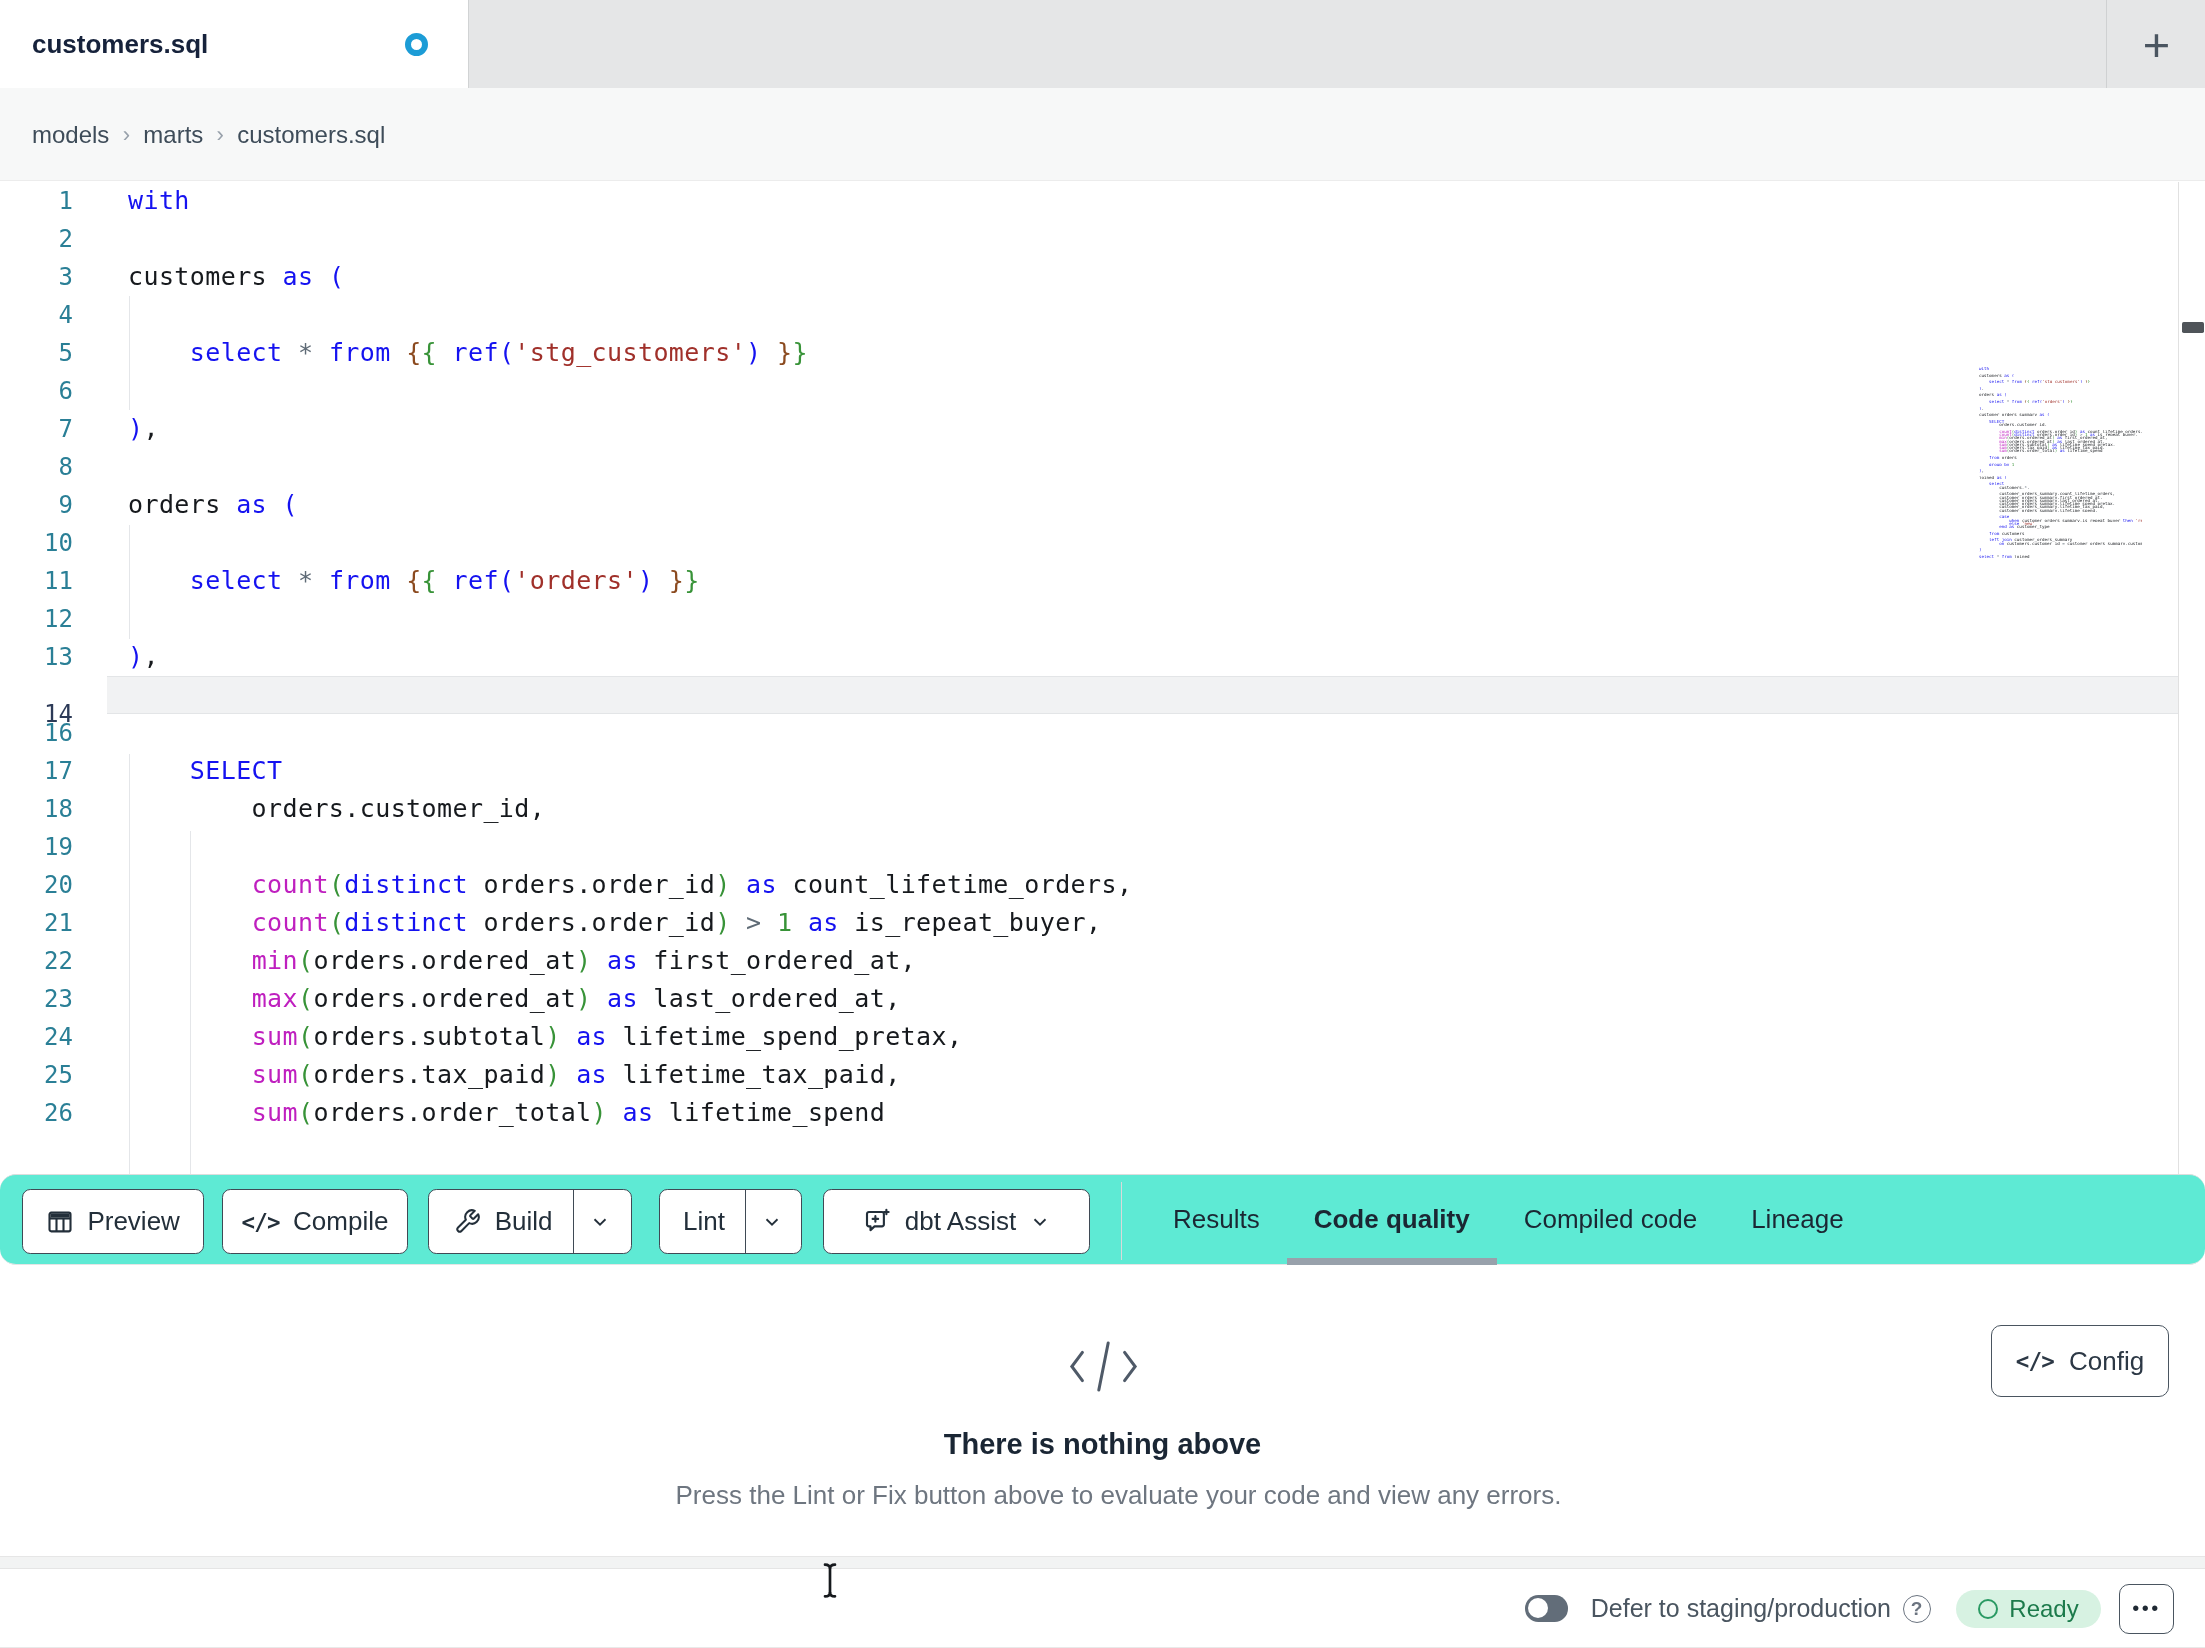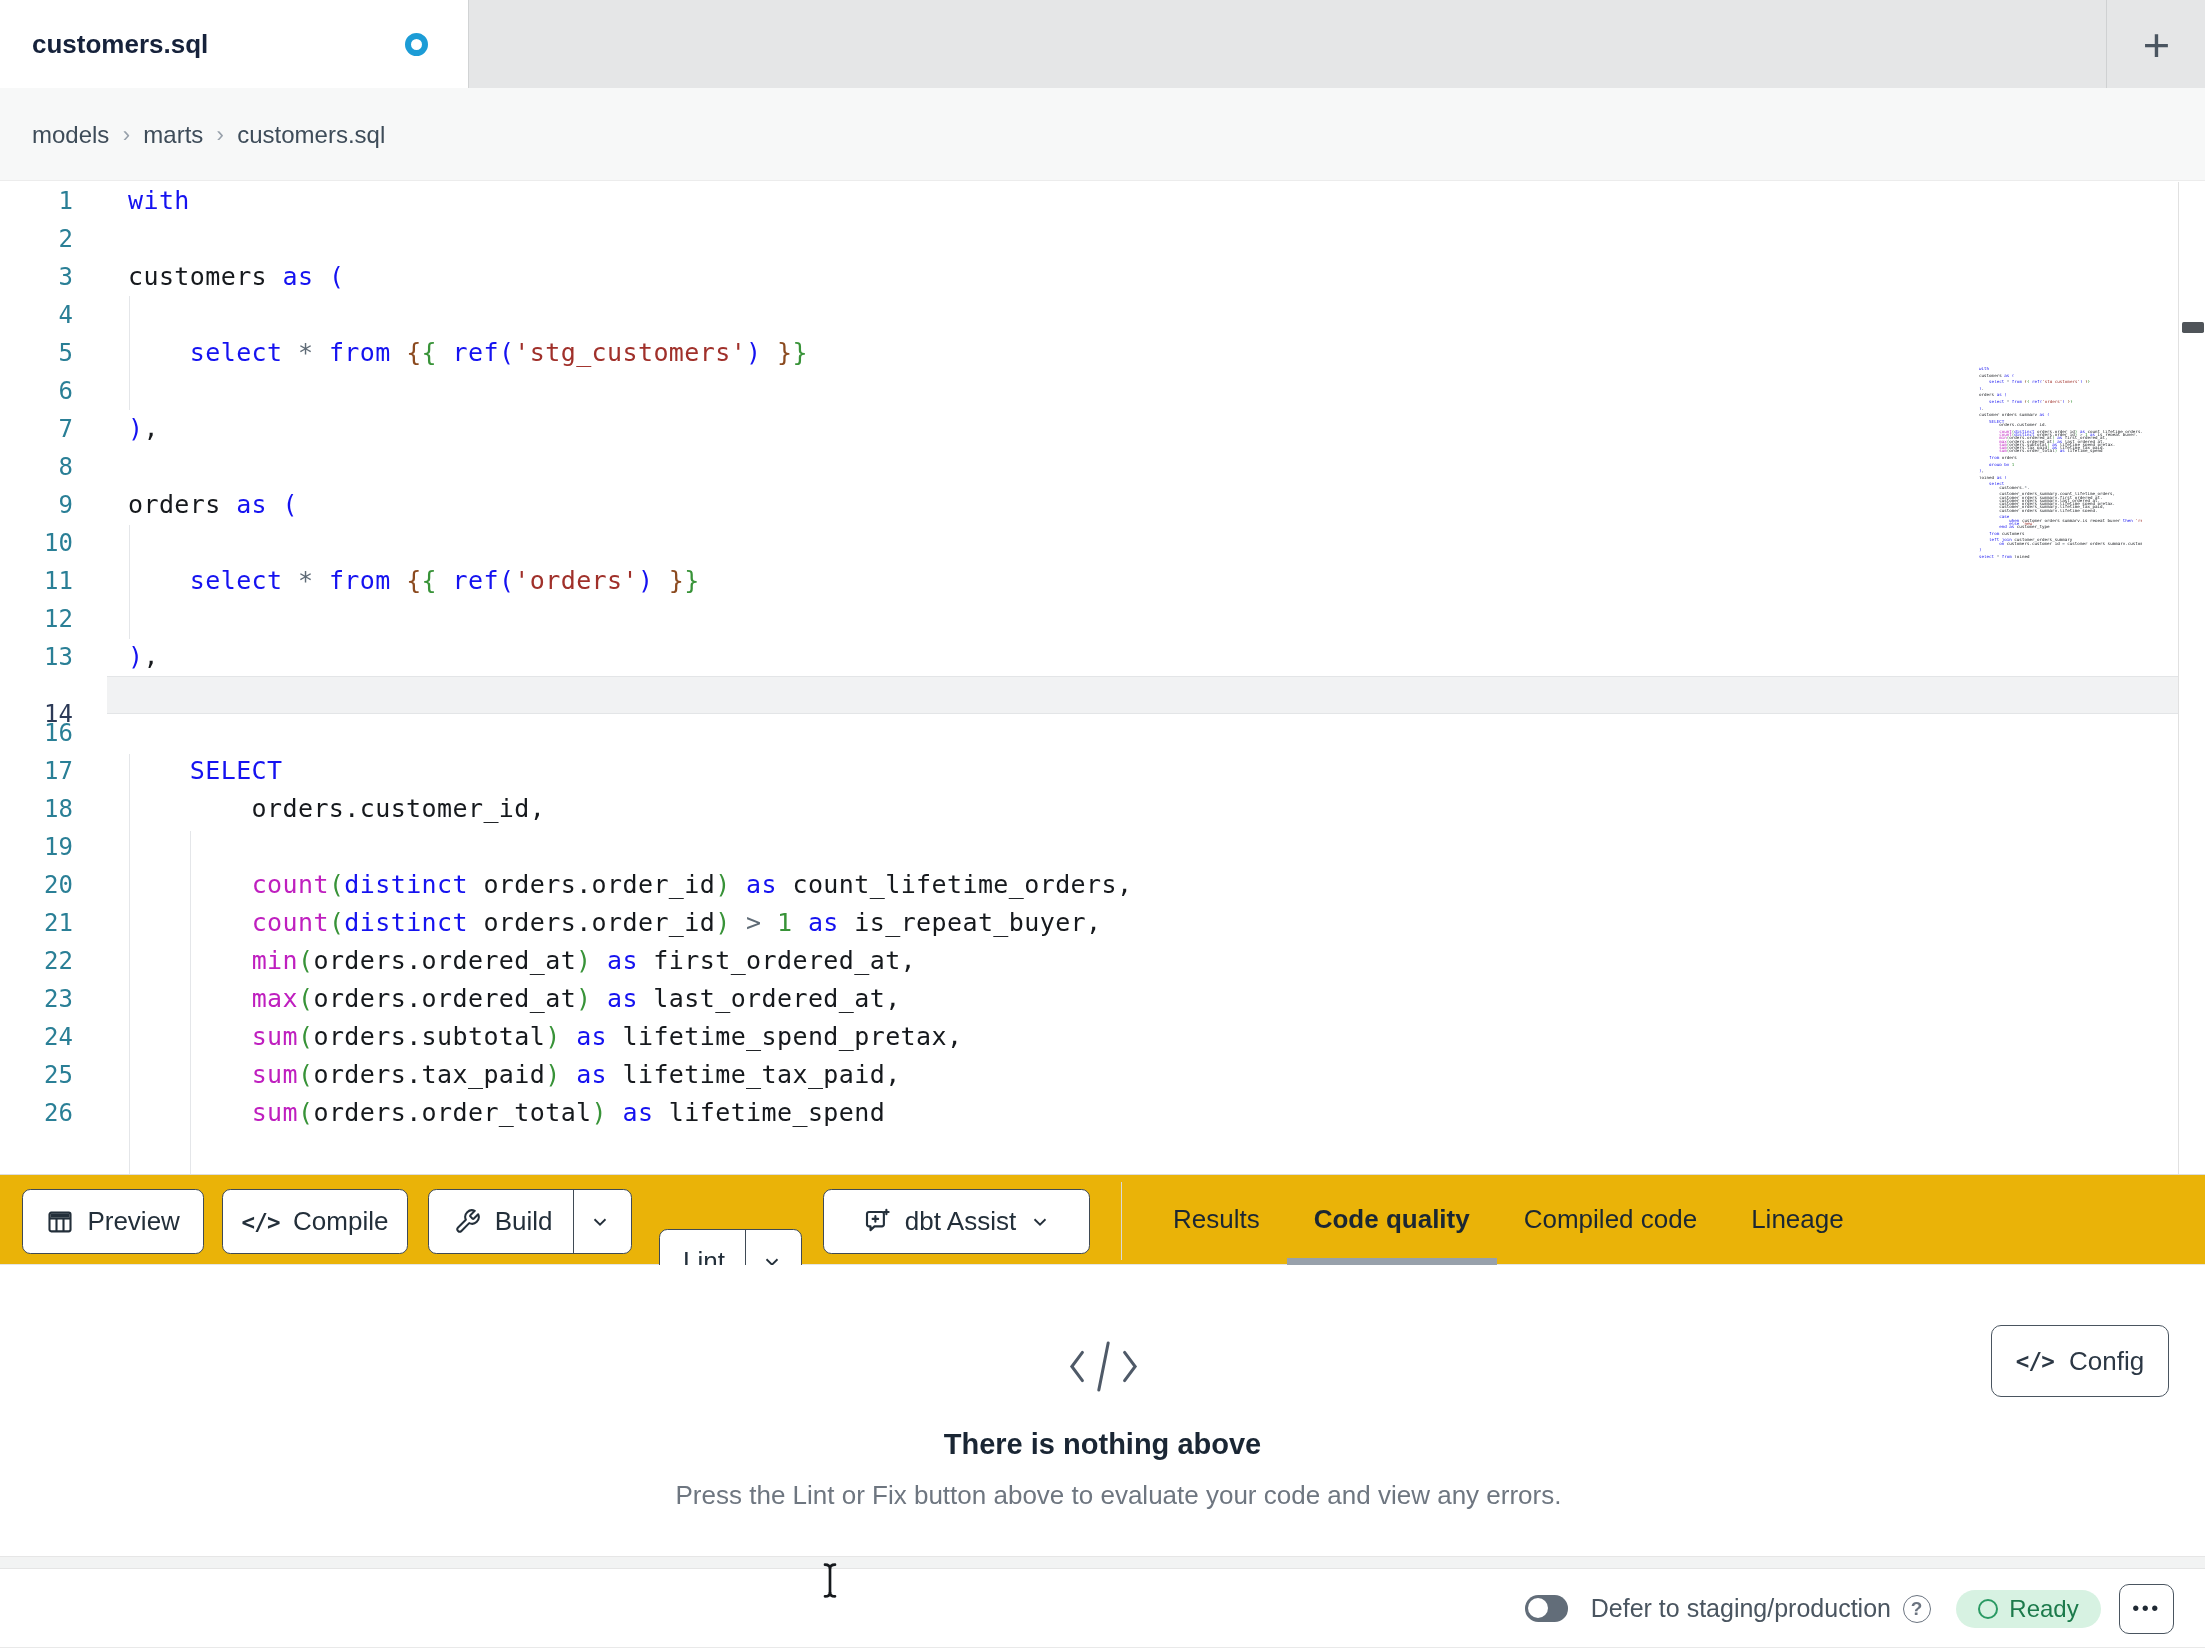--- a/index.html
+++ b/index.html
@@ -38,21 +38,21 @@
   .tk-n { color:#389338; }
   .tk-o { color:#5f6b76; }
   .tk-t { color:#16191d; }
 
   .minimap { position:absolute; left:1979px; top:185px; width:163px; height:217px; overflow:hidden; }
   .mm-line { white-space:pre; font-family:"DejaVu Sans Mono", monospace; font-size:4.2px; line-height:3.3px; height:3.3px; overflow:hidden; }
   .editor-divider { position:absolute; left:2178px; top:0; width:0.8px; height:992px; background:#e1e1e1; }
   .scroll-thumb { position:absolute; left:2182px; top:140px; width:22px; height:11px; background:#4f5459; border-radius:1.7px; }
 
   
-  .toolstrip { position:absolute; left:0; top:1174px; width:2205px; height:91px; background:#eab308; border-top:0.8px solid #dcdddd; border-bottom:0.8px solid #e4e5e5; }
+  .toolstrip { position:absolute; left:0; top:1174px; width:2205px; height:91px; background:#5eead4; border-top:0.8px solid #dcdddd; border-bottom:0.8px solid #e4e5e5;border-radius:16px; }
   .btn { position:absolute; top:14px; height:65px; background:#ffffff; border:1.7px solid #3f4a55; border-radius:8.3px; display:flex; align-items:center; justify-content:center; gap:13.3px; font-size:26px; color:#232f3a; cursor:pointer; }
   .btn .seg { display:flex; align-items:center; justify-content:center; gap:13.3px; height:100%; padding:0 20px; }
   .btn .seg.chev { border-left:1.7px solid #3f4a55; padding:0 15px; }
   .code-glyph { font-family:"DejaVu Sans Mono", monospace; font-size:22.5px; font-weight:700; letter-spacing:-0.8px; }
   .tool-divider { position:absolute; left:1121px; top:6.7px; width:0.8px; height:78px; background:#d9d9d9; }
 
   .rtabs { position:absolute; left:1146px; top:0; height:89px; display:flex; }
   .rtab { position:relative; height:89px; display:flex; align-items:center; padding:0 27px; font-size:26px; color:#1b2733; cursor:pointer; }
   .rtab.active { font-weight:700; }
   .rtab.active::after { content:""; position:absolute; left:0; right:0; bottom:-0.8px; height:6.7px; background:#98a1ab; }
@@ -322,21 +322,21 @@
       </span>
       <span>Build</span>
     </span>
     <span class="seg chev">
       <svg width="22" height="22" viewBox="0 0 24 24" fill="none" stroke="#232f3a" stroke-width="2">
           <path d="M6 9l6 6 6-6"></path>
         </svg>
     </span>
   </div>
 
-  <div class="btn" style="left:659px; width:143px; gap:0; padding:0;margin-top:40px;">
+  <div class="btn" style="left:659px; width:143px; gap:0; padding:0;">
     <span class="seg">
       <span>Lint</span>
     </span>
     <span class="seg chev">
       <svg width="22" height="22" viewBox="0 0 24 24" fill="none" stroke="#232f3a" stroke-width="2">
           <path d="M6 9l6 6 6-6"></path>
         </svg>
     </span>
   </div>
 

